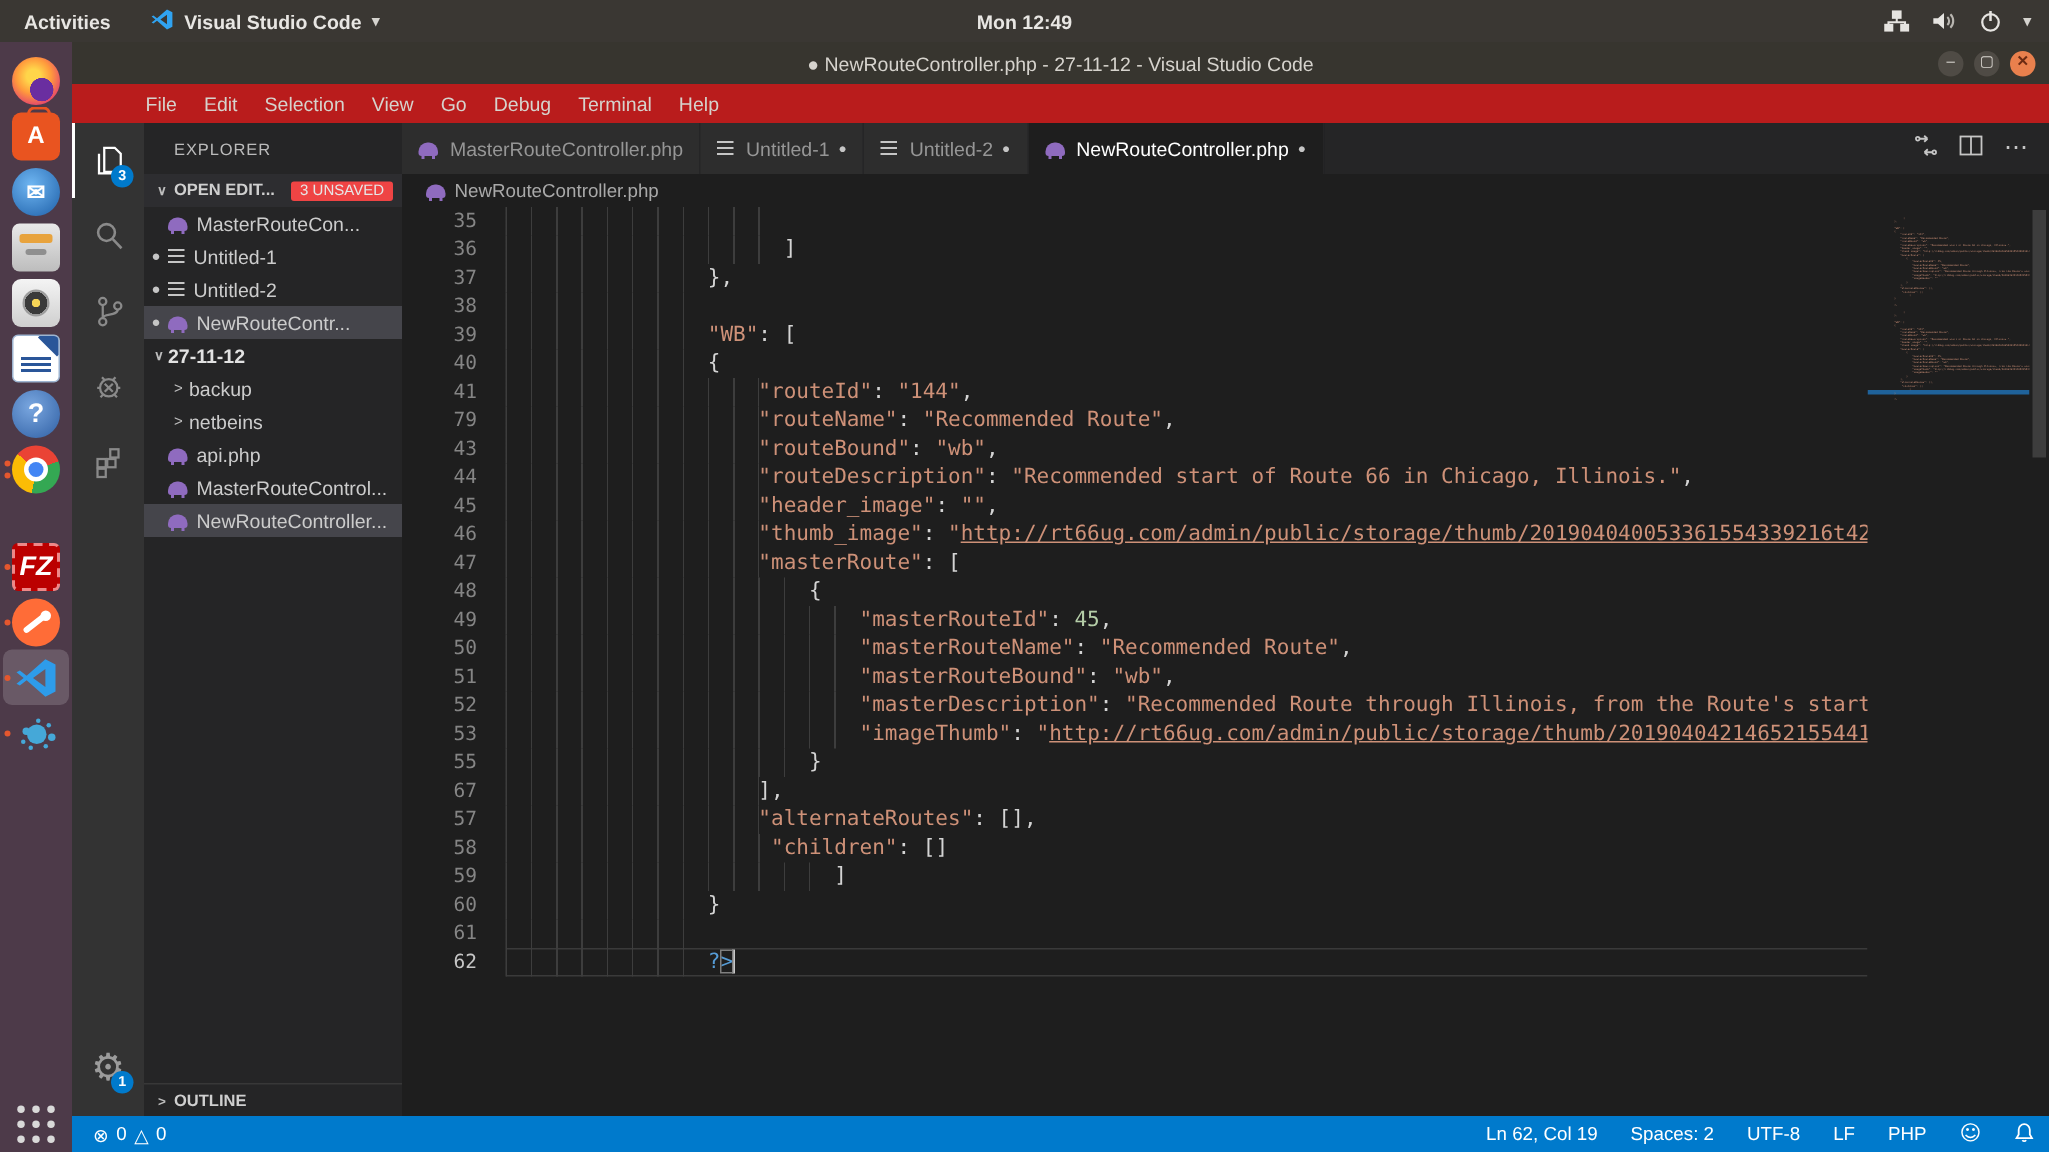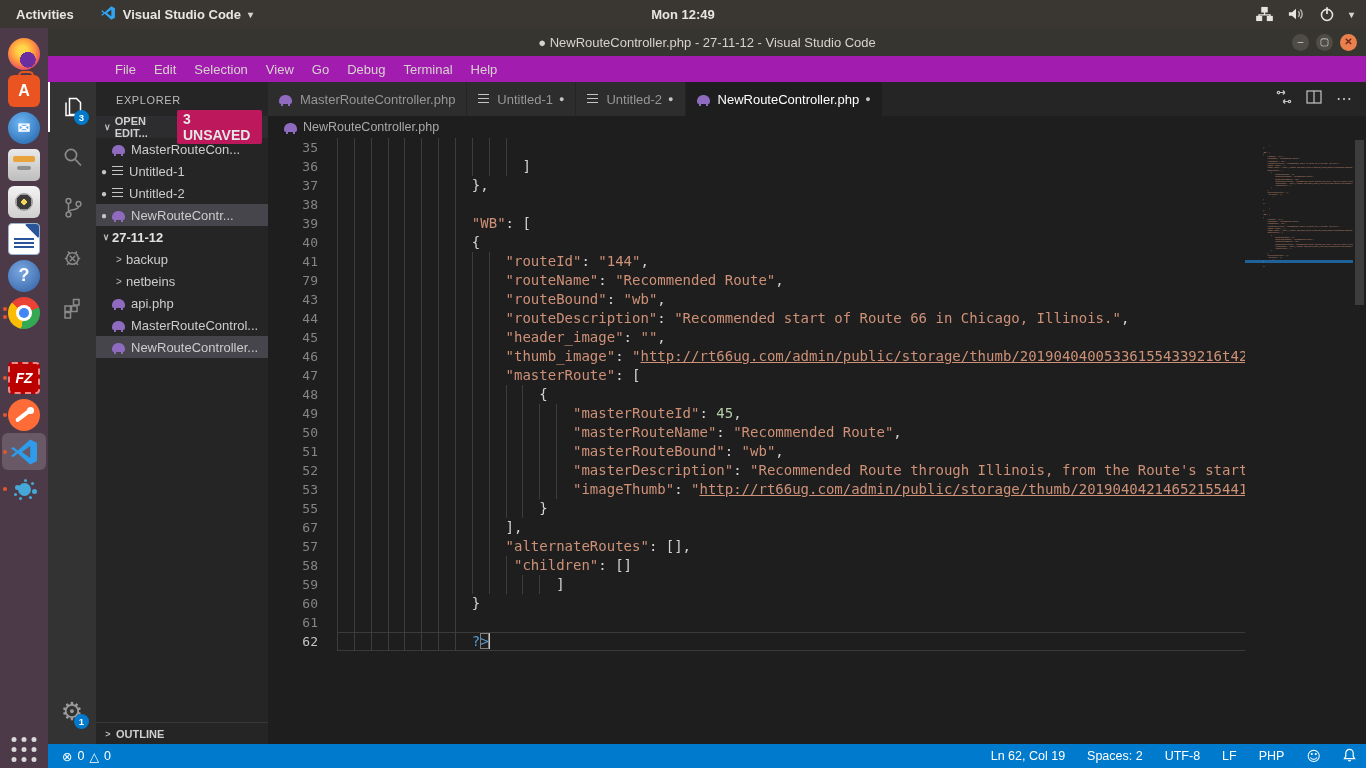--- a/index.html
+++ b/index.html
@@ -49,21 +49,21 @@
     background:radial-gradient(circle,#f7d557 0 22%,#3a3a3a 23% 58%,#9c9c9c 59% 72%,#585858 73%)}
   .ico-writer{background:#fff;border-radius:4px;position:relative;overflow:hidden;border:1px solid #9db4d0}
   .ico-writer:before{content:"";position:absolute;right:-8px;top:-8px;width:18px;height:18px;
     background:#2a5699;transform:rotate(45deg)}
   .ico-writer:after{content:"";position:absolute;left:5px;top:12px;width:20px;height:12px;
     background:repeating-linear-gradient(#fff 0 2px,#2a5699 2px 4px)}
   .ico-help{border-radius:50%;background:radial-gradient(circle at 40% 35%,#7aa7e0,#2f5fa3);color:#fff;font-size:18px}
   .ico-chrome{border-radius:50%;position:relative;background:conic-gradient(from -50deg,#ea4335 0 120deg,#34a853 0 240deg,#fbbc05 0 360deg)}
   .ico-chrome:before{content:"";position:absolute;inset:8px;background:#fff;border-radius:50%}
   .ico-chrome:after{content:"";position:absolute;inset:11px;background:#4285f4;border-radius:50%}
-  .ico-filezilla{background:#b00;color:#fff;font-size:14px;font-style:italic;border-radius:4px;
+  .ico-filezilla{background:#b00;color:#fff;font-size:18px;font-style:italic;border-radius:4px;
     border:2px dashed #e88}
   .ico-postman{border-radius:50%;background:#ff6c37;position:relative;overflow:hidden}
   .ico-postman:before{content:"";position:absolute;left:6px;top:14px;width:20px;height:4px;
     background:#fff;border-radius:2px;transform:rotate(-38deg)}
   .ico-postman:after{content:"";position:absolute;right:6px;top:8px;width:7px;height:7px;
     background:#fff;border-radius:50%}
   .ico-vscode svg{display:block}
   .ico-splash{position:relative}
   .ico-splash:before{content:"";position:absolute;left:10px;top:10px;width:13px;height:13px;
     border-radius:50%;background:#45a8d8;
@@ -74,21 +74,21 @@
   .show-apps i{width:5px;height:5px;border-radius:50%;background:#d9d9d9;display:block}
 
   
   .vswin{flex:1;display:flex;flex-direction:column;min-width:0}
   .titlebar{height:28px;background:#37352f;display:flex;align-items:center;position:relative;flex:none}
   .tb-title{position:absolute;left:0;right:0;text-align:center;color:#d6d3cd;font-size:13px}
   .tb-controls{margin-left:auto;display:flex;gap:7px;padding-right:9px;z-index:2}
   .wbtn{width:17px;height:17px;border-radius:50%;background:#4f4b45;color:#d8d5cf;font-size:10px;
     display:flex;align-items:center;justify-content:center;line-height:1}
   .wbtn.close{background:#e9804d;color:#6b2a12;font-weight:bold}
-  .menubar{height:26px;background:#a21caf;display:flex;align-items:center;padding-left:58px;
+  .menubar{height:26px;background:#b91c1c;display:flex;align-items:center;padding-left:40px;
     color:#d6d3cd;font-size:13px;flex:none}
   .menu-item{padding:0 9px;height:100%;display:flex;align-items:center}
 
   .mainrow{flex:1;display:flex;min-height:0}
 
   
   .activitybar{width:48px;background:#333333;flex:none;display:flex;flex-direction:column;align-items:center}
   .ab-item{width:48px;height:50px;display:flex;align-items:center;justify-content:center;position:relative}
   .ab-item.active{border-left:2px solid #fff}
   .ab-badge{position:absolute;right:7px;bottom:7px;min-width:15px;height:15px;border-radius:50%;
@@ -97,22 +97,22 @@
   .ab-bottom{margin-top:auto;margin-bottom:8px}
   .gear{font-size:25px;color:#9b9b9b;line-height:1;font-family:"DejaVu Sans",sans-serif}
 
   
   .sidebar{width:172px;background:#252526;flex:none;display:flex;flex-direction:column;
     color:#cccccc;font-size:13px;position:relative;overflow:hidden}
   .sb-title{padding:12px 0 10px 20px;font-size:11px;letter-spacing:.6px;color:#bbbbbb}
   .sb-section{height:22px;display:flex;align-items:center;font-size:11px;font-weight:bold;
     color:#cfcfcf;padding-left:4px;background:#2d2d30}
   .sb-section .chev{width:16px;text-align:center;font-size:9px;color:#bdbdbd}
-  .sb-badge{margin-left:auto;margin-right:6px;background:#be185d;color:#e6e6e6;font-weight:bold;
-    font-size:14px;padding:1px 6px;border-radius:2px}
+  .sb-badge{margin-left:auto;margin-right:6px;background:#ef4444;color:#e6e6e6;font-weight:normal;
+    font-size:10px;padding:1px 6px;border-radius:2px}
   .sb-row{height:22px;display:flex;align-items:center;white-space:nowrap;overflow:hidden}
   .sb-row.selected{background:#45454b}
   .sb-row .mod-dot{width:16px;text-align:center;color:#c5c5c5;font-size:10px;flex:none}
   .sb-row .spacer{width:16px;flex:none}
   .sb-row .chev{width:14px;text-align:center;color:#bdbdbd;font-size:10px;flex:none}
   .sb-row .name{overflow:hidden;text-overflow:clip}
   .folder-head{height:22px;display:flex;align-items:center;font-weight:bold;color:#e2e2e2}
   .folder-head .chev{width:16px;text-align:center;font-size:9px;padding-left:4px;color:#bdbdbd}
   .outline{margin-top:auto;height:22px;display:flex;align-items:center;border-top:1px solid #383838;
     font-size:11px;font-weight:bold;color:#cfcfcf;padding-left:4px}

